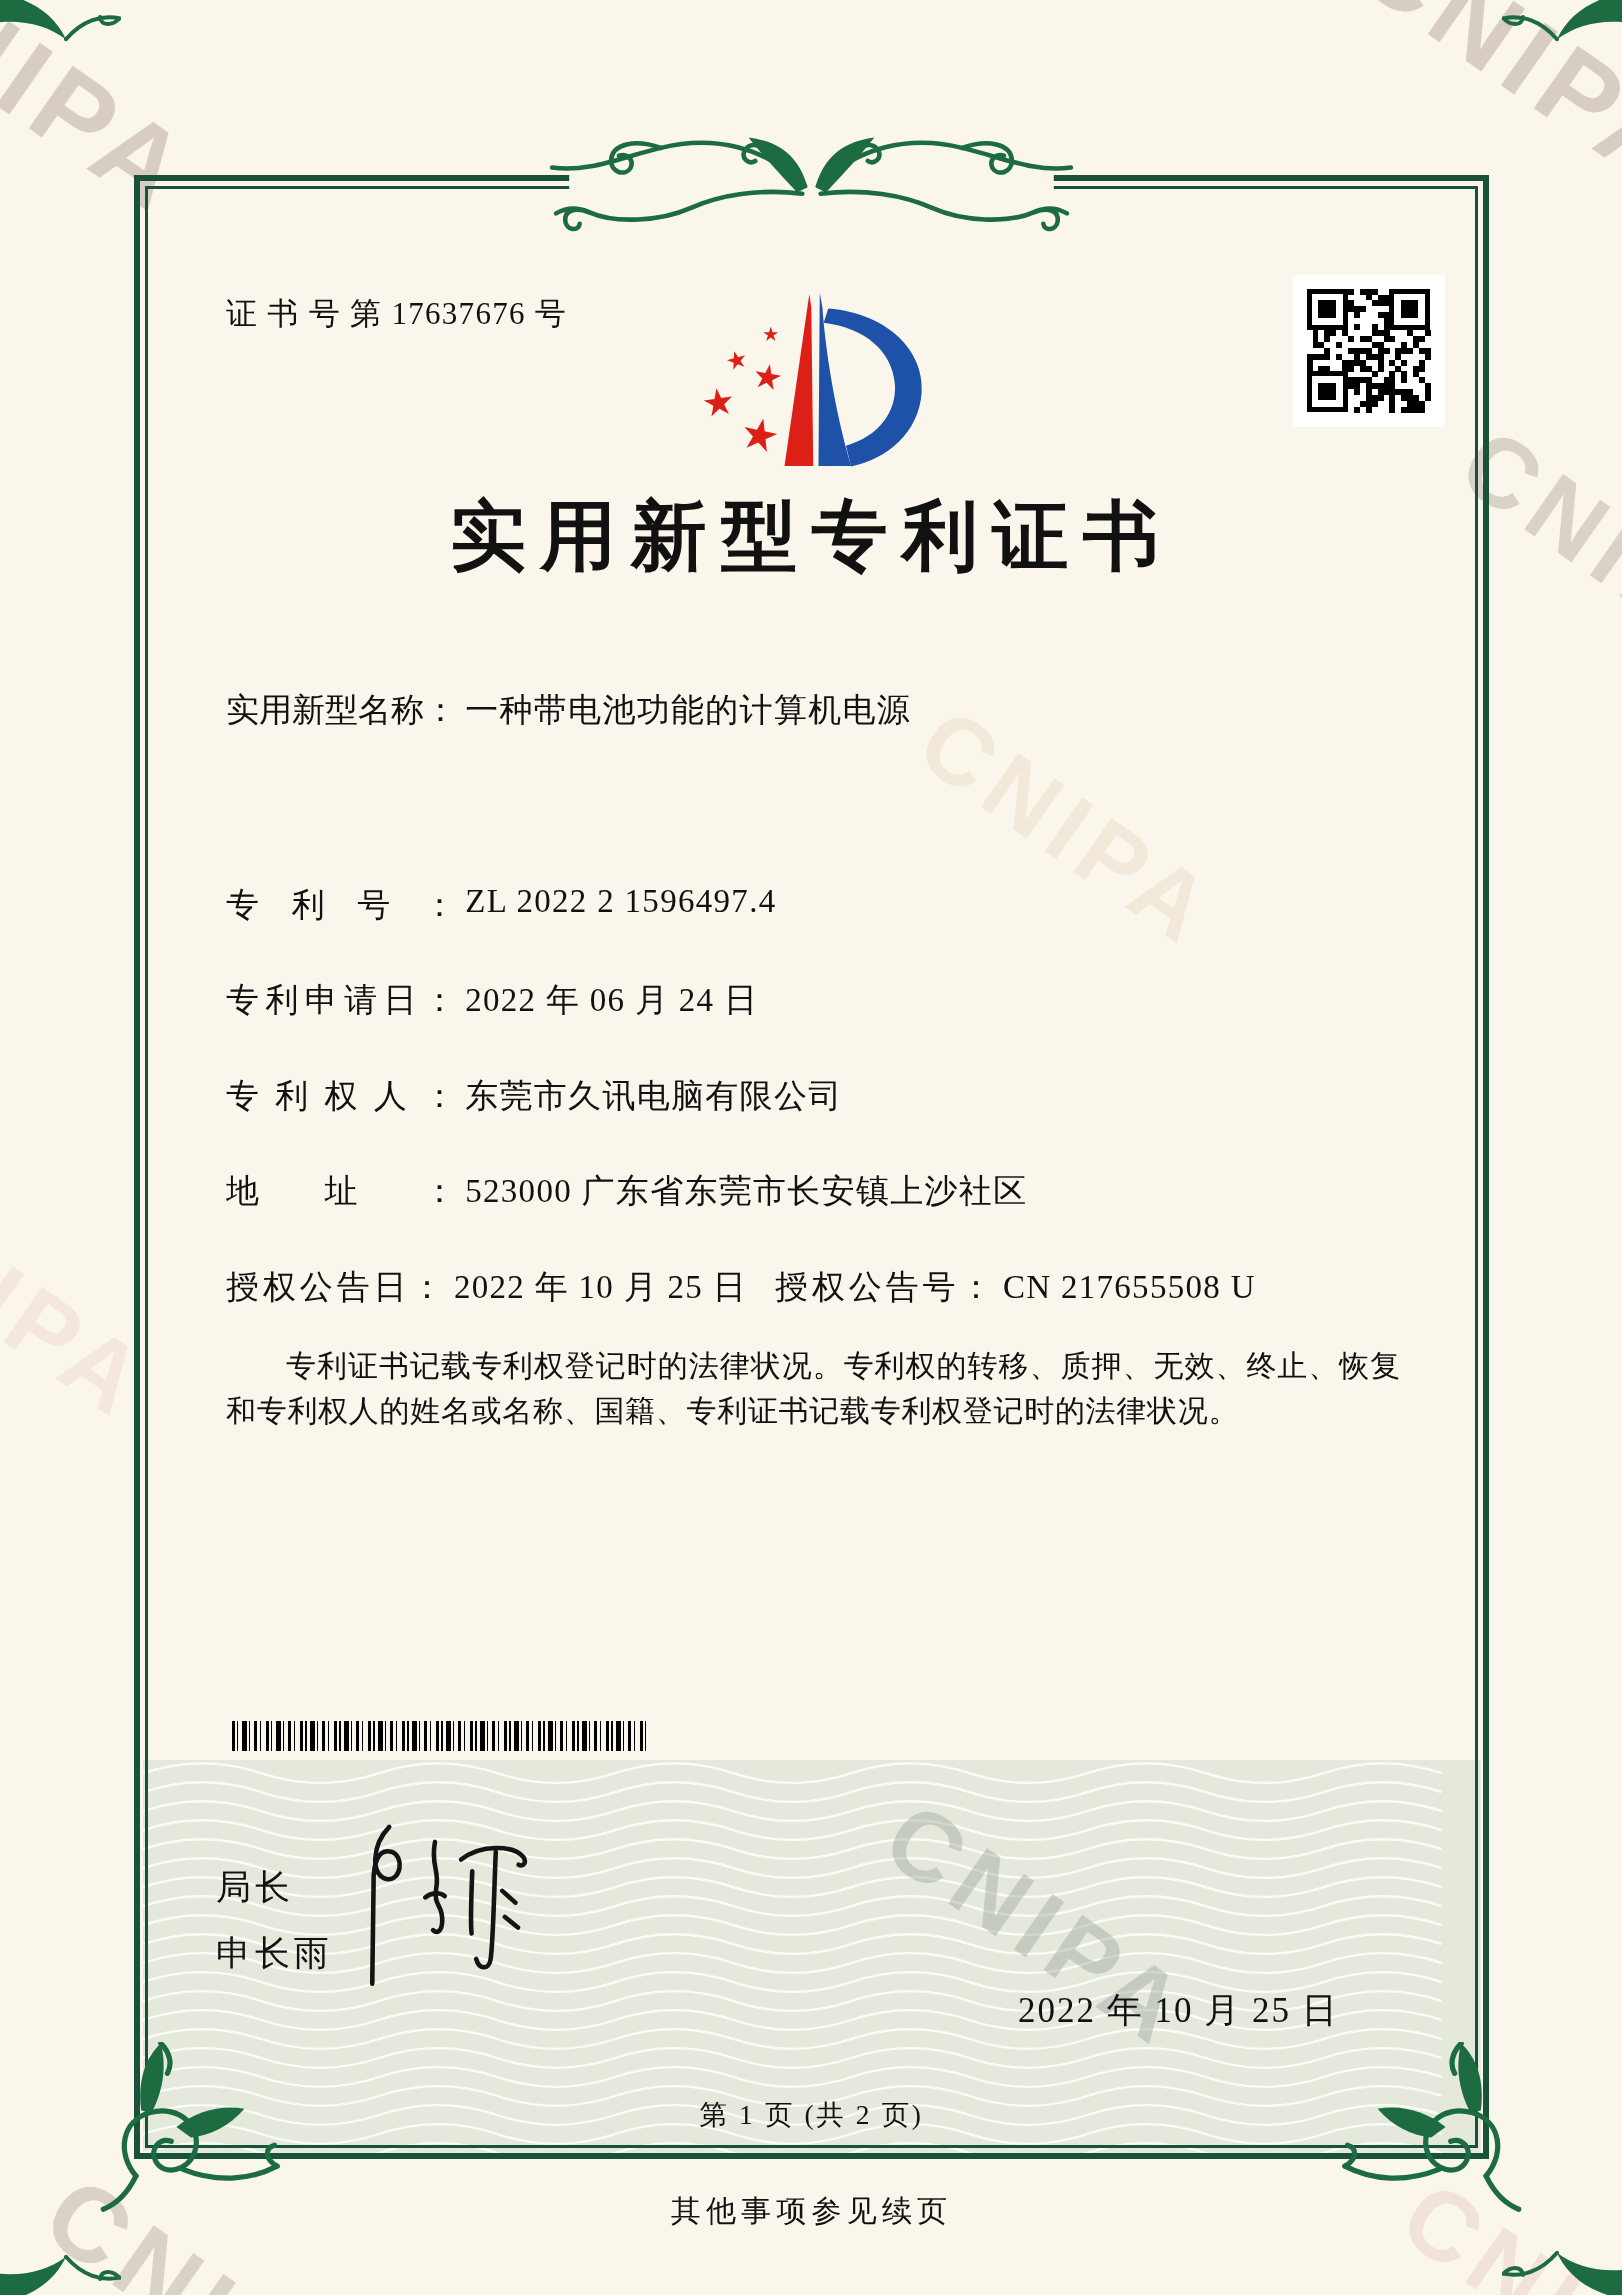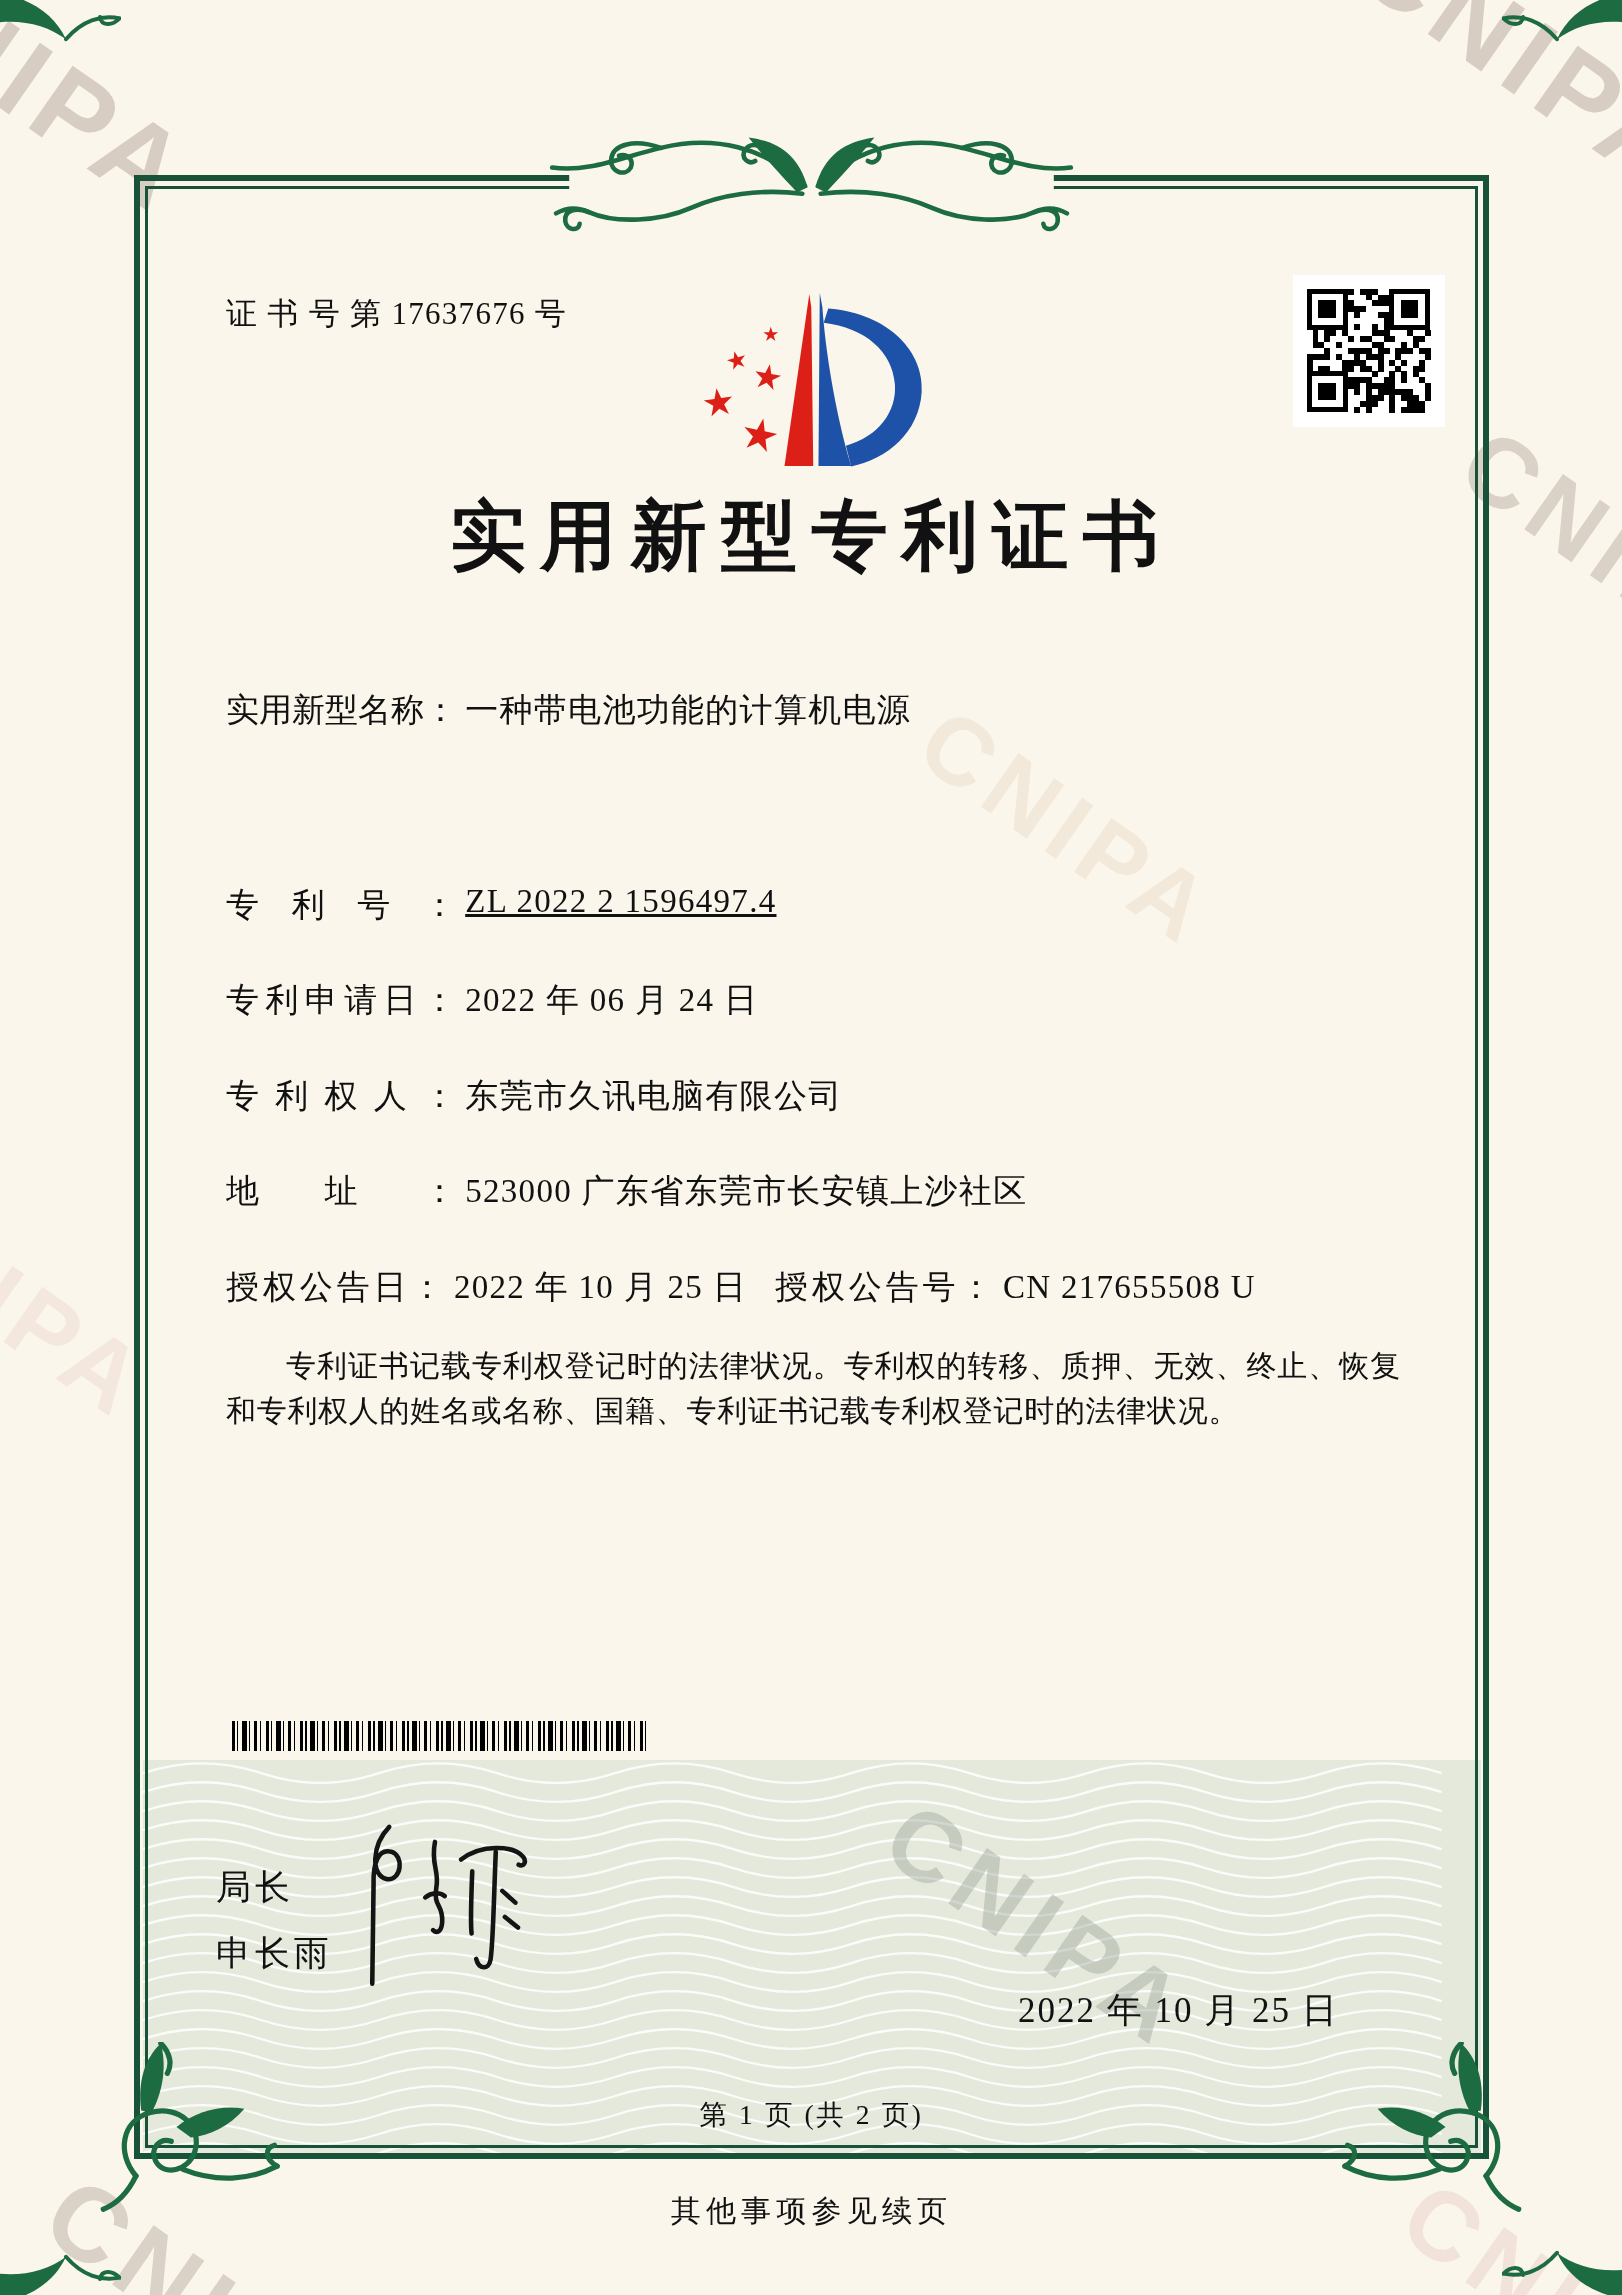--- a/index.html
+++ b/index.html
@@ -324,21 +324,21 @@
         <div class="qfi" style="left: 11.8px; top: 94px;"></div>
       </div>
   </div>
 
   <div class="cert-no">证 书 号 第 17637676 号</div>
   <div class="title">实用新型专利证书</div>
 
   <div class="row" style="top:688px;">
     <span class="lbl">实用新型名称：</span><span class="val">一种带电池功能的计算机电源</span>
   </div>
-  <div class="row" style="top:883px;text-decoration:underline;">
+  <div class="row" style="top:883px;">
     <span class="lbl">专利号：</span><span class="val">ZL 2022 2 1596497.4</span>
   </div>
   <div class="row" style="top:978px;">
     <span class="lbl">专利申请日：</span><span class="val">2022 年 06 月 24 日</span>
   </div>
   <div class="row" style="top:1074px;">
     <span class="lbl">专利权人：</span><span class="val">东莞市久讯电脑有限公司</span>
   </div>
   <div class="row" style="top:1169px;">
     <span class="lbl">地址：</span><span class="val">523000 广东省东莞市长安镇上沙社区</span>

